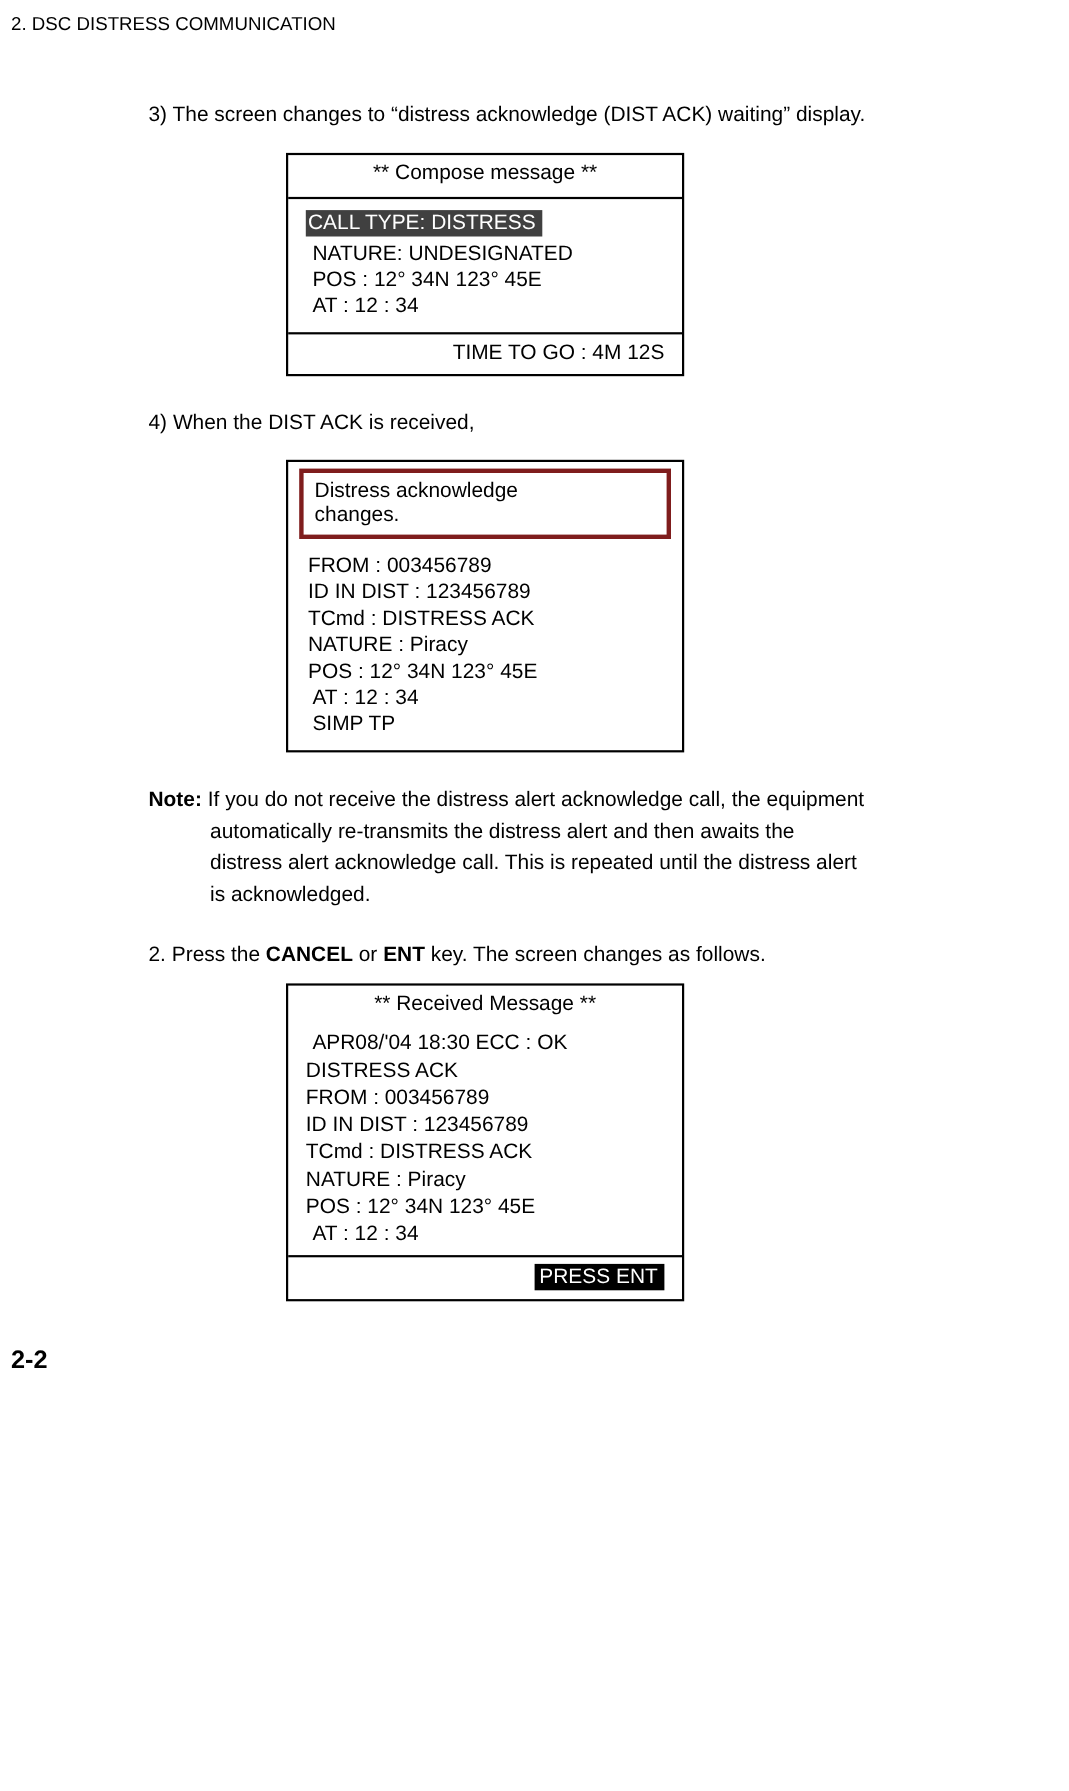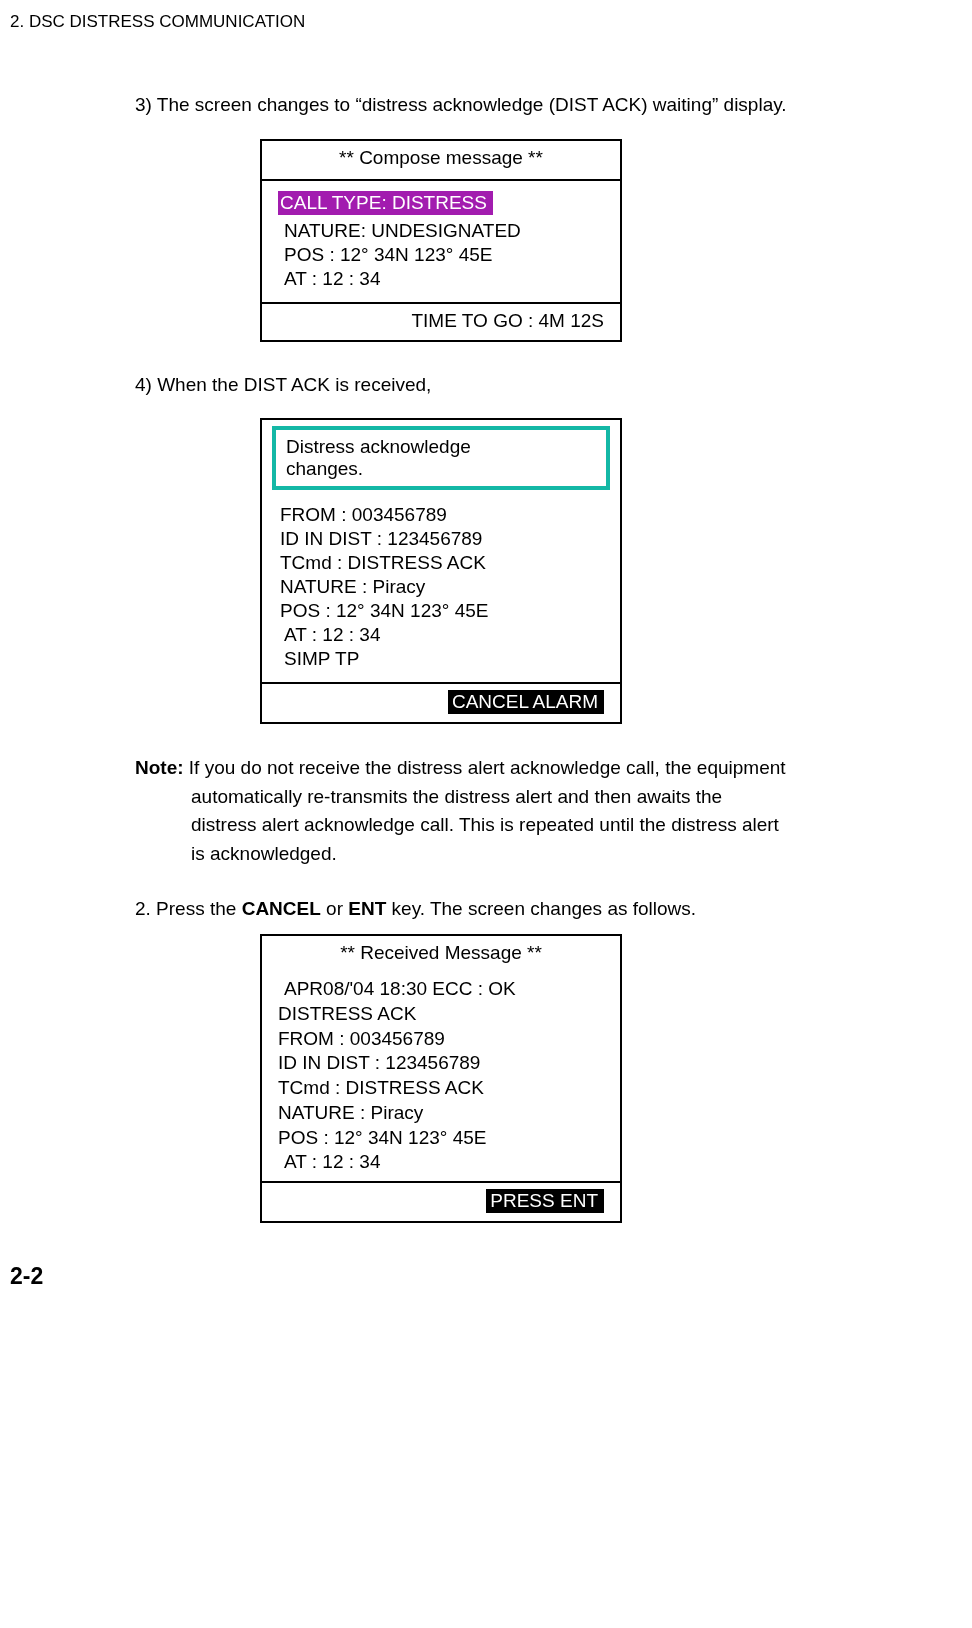--- a/index.html
+++ b/index.html
@@ -36,21 +36,21 @@
     }
     .panel-title {
       text-align: center;
       padding: 6px 0 10px 0;
       border-bottom: 2px solid #000;
     }
     .panel-body {
       padding: 10px 16px 10px 16px;
     }
     .inverse {
-      background: #a21caf;
+      background: #404040;
       color: #fff;
       display: inline-block;
       padding: 1px 6px 1px 2px;
       margin-bottom: 3px;
     }
     .panel-row {
       margin: 2px 0;
       padding-left: 2px;
     }
     .indent {
@@ -63,21 +63,21 @@
     }
     .panel-footer {
       border-top: 2px solid #000;
       padding: 6px 16px 8px 18px;
       text-align: right;
     }
     .panel2-body {
       padding: 8px 16px 10px 16px;
     }
     .thick-box {
-      border: 4px solid #14b8a6;
+      border: 4px solid #7f1d1d;
       padding: 6px 10px;
       margin: -2px -6px 14px -6px;
     }
     .panel3-body {
       padding: 8px 16px 6px 16px;
     }
     .panel3-line {
       margin: 1px 0;
     }
     .note-block {
@@ -142,23 +142,20 @@
       <div>changes.</div>
     </div>
     <div class="panel-row">FROM : 003456789</div>
     <div class="panel-row">ID IN DIST : 123456789</div>
     <div class="panel-row">TCmd : DISTRESS ACK</div>
     <div class="panel-row">NATURE : Piracy</div>
     <div class="panel-row">POS : 12° 34N  123° 45E</div>
     <div class="panel-row indent">AT : 12 : 34</div>
     <div class="panel-row indent">SIMP TP</div>
   </div>
-  <div class="panel-footer" style="padding-left:10px;">
-    <span class="footer-inverse">CANCEL ALARM</span>
-  </div>
 </div>
 
 <div class="note-block">
   <div>
     <span class="note-label">Note:</span><span> If you do not receive the distress alert acknowledge call, the equipment</span>
   </div>
   <div class="note-indent">automatically re-transmits the distress alert and then awaits the</div>
   <div class="note-indent">distress alert acknowledge call. This is repeated until the distress alert</div>
   <div class="note-indent">is acknowledged.</div>
 </div>

